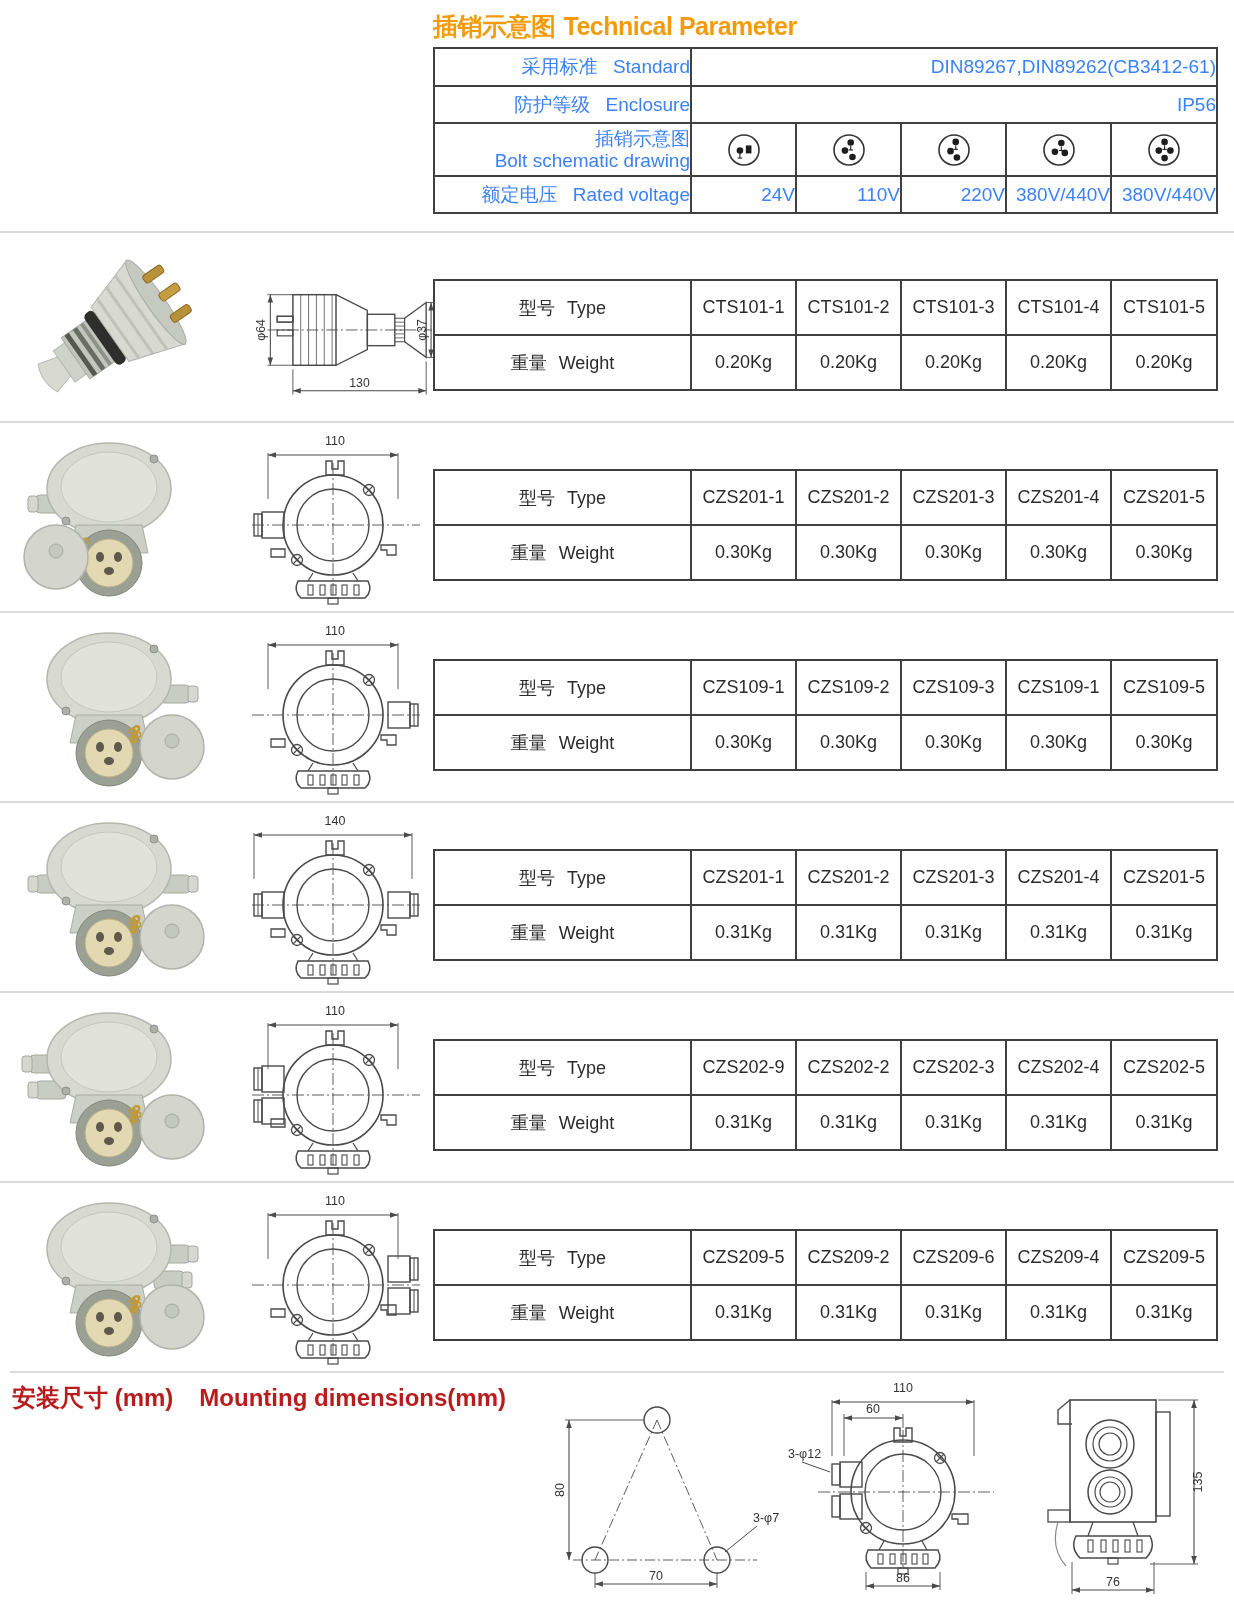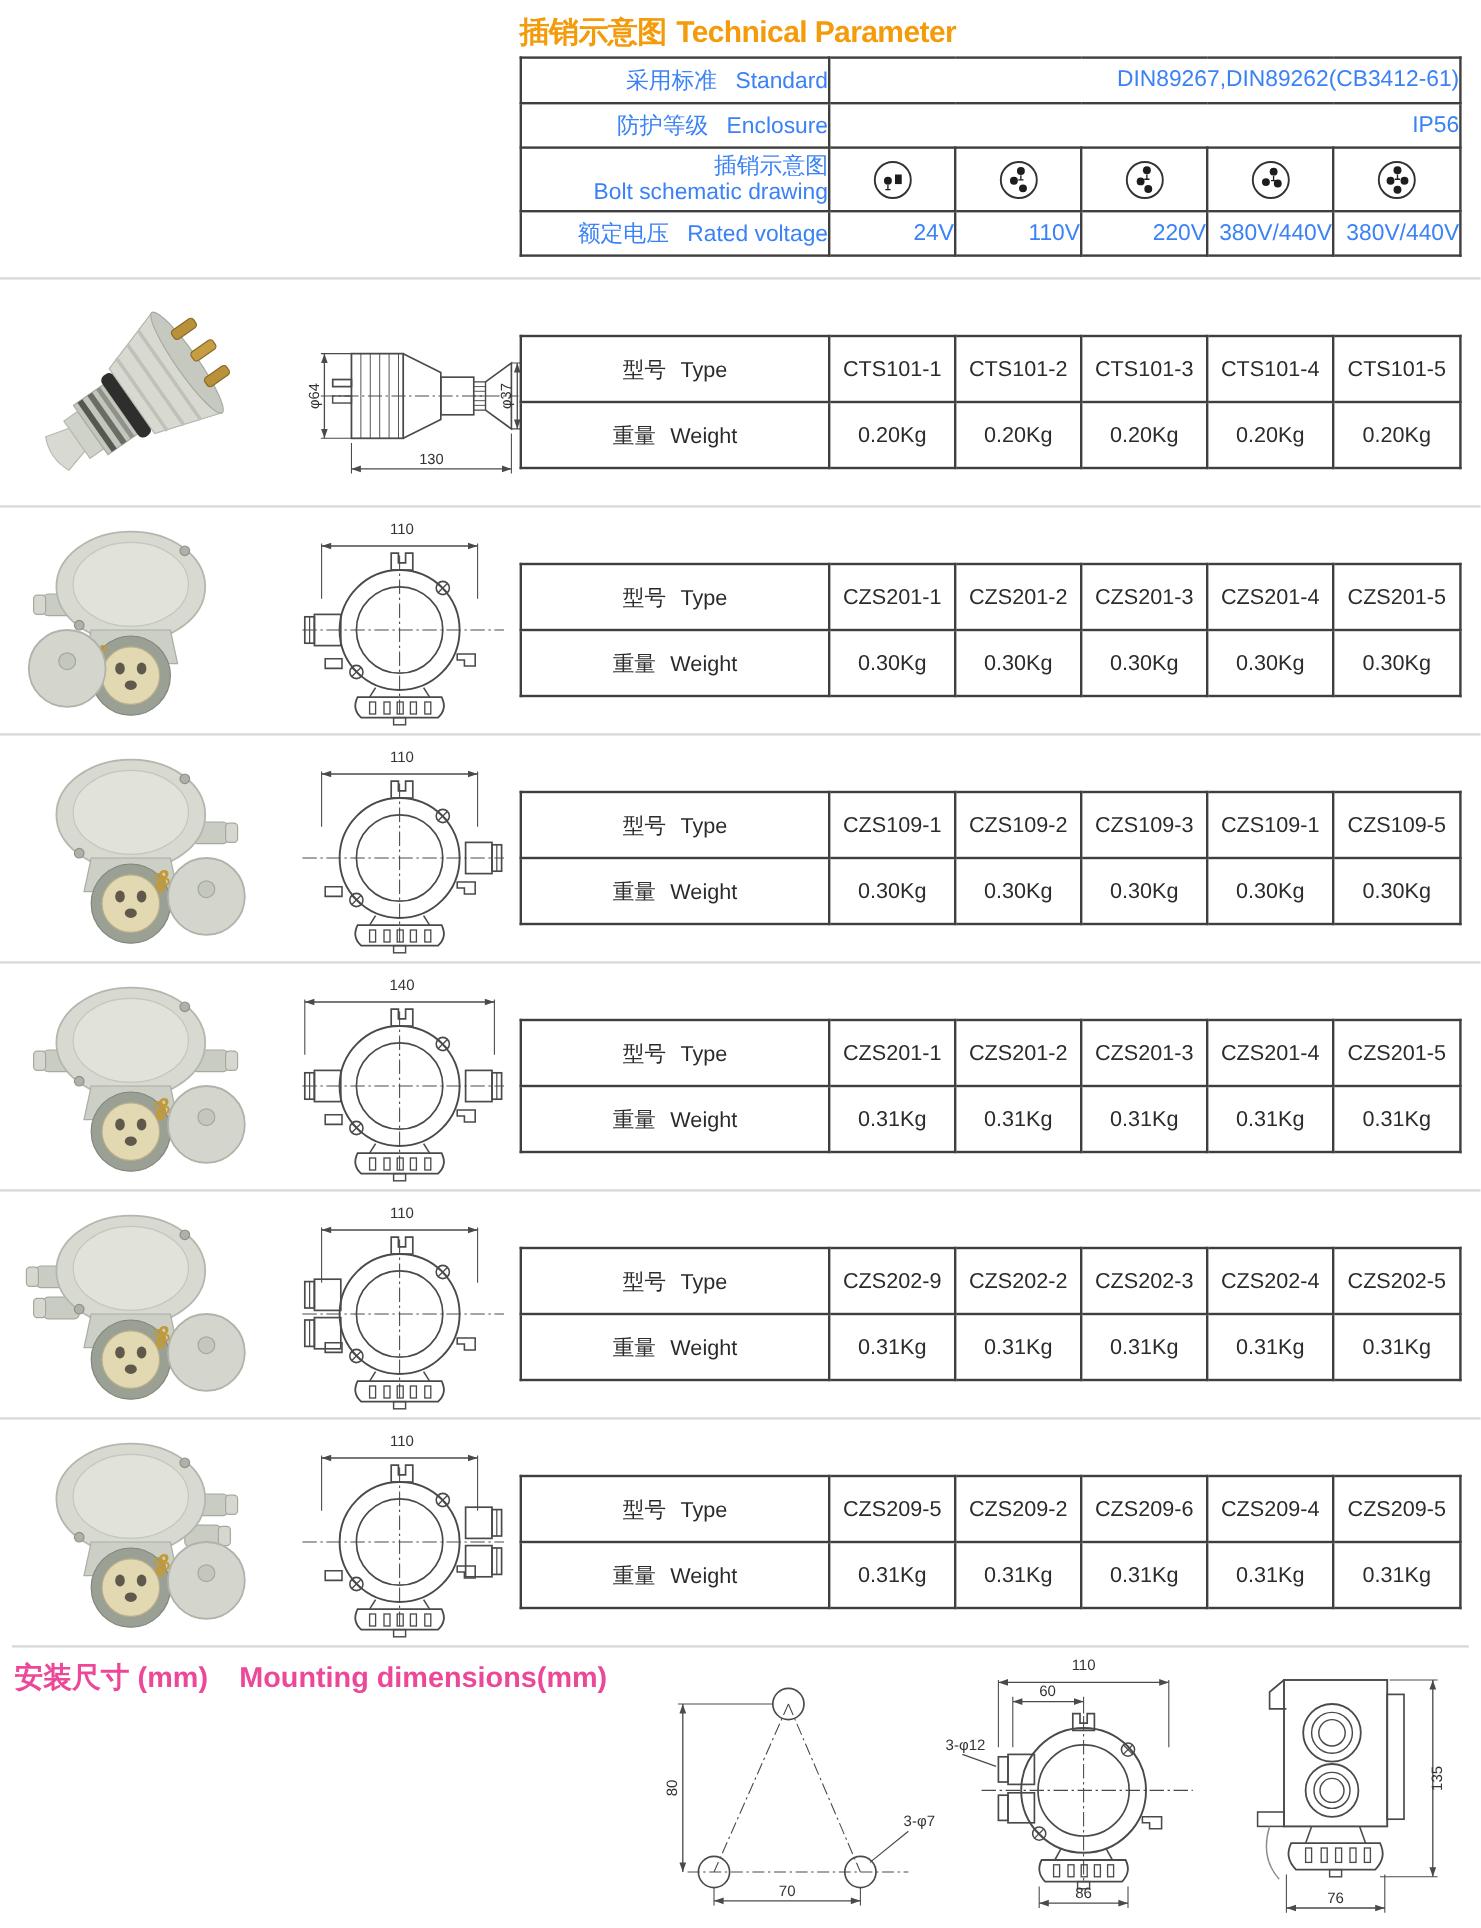--- a/index.html
+++ b/index.html
@@ -19,21 +19,21 @@
   .bolt-cell svg{display:block;margin:0 auto;}
   
   .section{position:absolute;left:0;width:1234px;height:190px;border-top:2px solid #d9d9d9;}
   .photo{position:absolute;left:14px;top:10px;width:220px;height:170px;}
   .drawing{position:absolute;left:238px;top:6px;width:196px;height:180px;}
   table.ptable{position:absolute;left:433px;top:46px;border-collapse:collapse;table-layout:fixed;}
   table.ptable td{border:2px solid #3f3f3f;font-size:18px;text-align:center;height:53px;padding:0;}
   table.ptable td.plabel .en{margin-left:12px;}
   .mount-sep{position:absolute;left:10px;top:1371px;width:1214px;height:0;border-top:2px solid #d9d9d9;}
   .mount-title{position:absolute;left:12px;top:1382px;font-size:24px;font-weight:bold;
-        color:#ec4899;white-space:nowrap;}
+        color:#b91c1c;white-space:nowrap;}
   .mount-title .en{margin-left:26px;}
   .mdraw{position:absolute;}
   svg text{font-family:"Liberation Sans",sans-serif;}
 </style>
 </head>
 <body>
 
 <div class="page">
 
   <div class="main-title">

